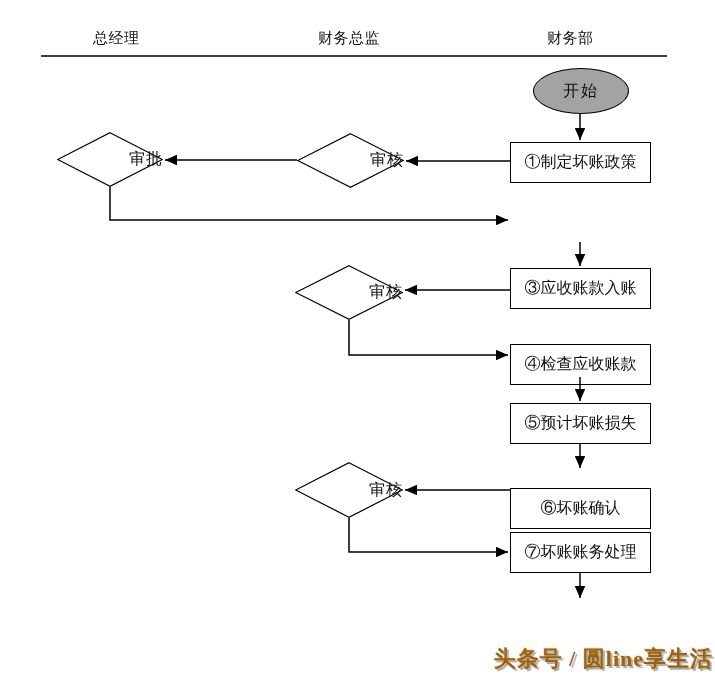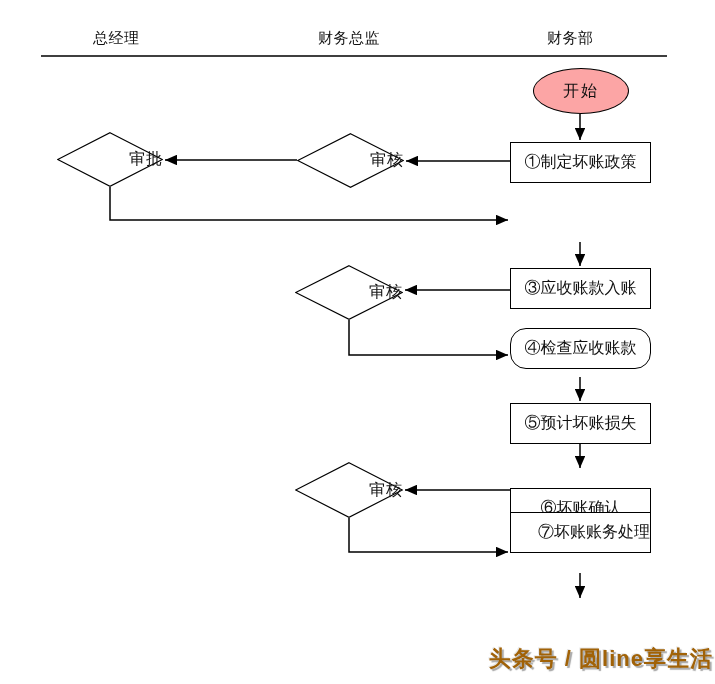--- a/index.html
+++ b/index.html
@@ -1,21 +1,21 @@
 <!DOCTYPE html>
 <html><head>
 <meta charset="utf-8">
 <style>
   html, body { margin: 0; padding: 0; background: #ffffff; }
   #canvas {
     position: relative;
     width: 715px;
     height: 684px;
     background: #ffffff;
-    font-family: Liberation Sans, sans-serif;
+    font-family: Liberation Serif, serif;
     color: #1a1a1a;
     overflow: hidden;
   }
   .lane-label {
     position: absolute;
     font-size: 15px;
     color: #111111;
     white-space: nowrap;
     letter-spacing: 0.5px;
   }
@@ -40,21 +40,21 @@
   }
   .proc {
     border: 1px solid #000000;
     background: #ffffff;
     left: 510px;
     width: 141px;
     height: 41px;
   }
   .term {
     border: 1px solid #000000;
-    background: #fca5a5;
+    background: #a3a3a3;
     border-radius: 50%;
     letter-spacing: 2px;
   }
   .diamond { background: transparent; justify-content: flex-end; }
   .diamond svg { position: absolute; inset: 0; width: 100%; height: 100%; }
   .diamond .lbl {
     position: relative;
     z-index: 1;
     letter-spacing: 1px;
   }
@@ -105,30 +105,30 @@
   <div class="node term" style="left:533px; top:68px; width:96px; height:46px;">
     <span>开始</span>
   </div>
 
   <div class="node proc" style="top:142px;">
     <span>①制定坏账政策</span>
   </div>
   <div class="node proc" style="top:268px;">
     <span>③应收账款入账</span>
   </div>
-  <div class="node proc" style="top:328px;border-radius:16px;">
+  <div class="node proc" style="top:344px;">
     <span>④检查应收账款</span>
   </div>
   <div class="node proc" style="top:403px;">
     <span>⑤预计坏账损失</span>
   </div>
   <div class="node proc" style="top:470px;margin-top:18px;">
     <span>⑥坏账确认</span>
   </div>
-  <div class="node proc" style="top:512px;justify-content:flex-end;">
+  <div class="node proc" style="top:532px;">
     <span>⑦坏账账务处理</span>
   </div>
 
   <div class="node diamond" style="left:57px; top:132px; width:106px; height:55px;">
     <svg viewBox="0 0 106 55" preserveAspectRatio="none">
       <polygon points="53,0.7 105.3,27.5 53,54.3 0.7,27.5" fill="#ffffff" stroke="#000000" stroke-width="1.2"></polygon>
     </svg>
     <span class="lbl">审批</span>
   </div>
   <div class="node diamond" style="left:297px; top:133px; width:107px; height:55px;">

